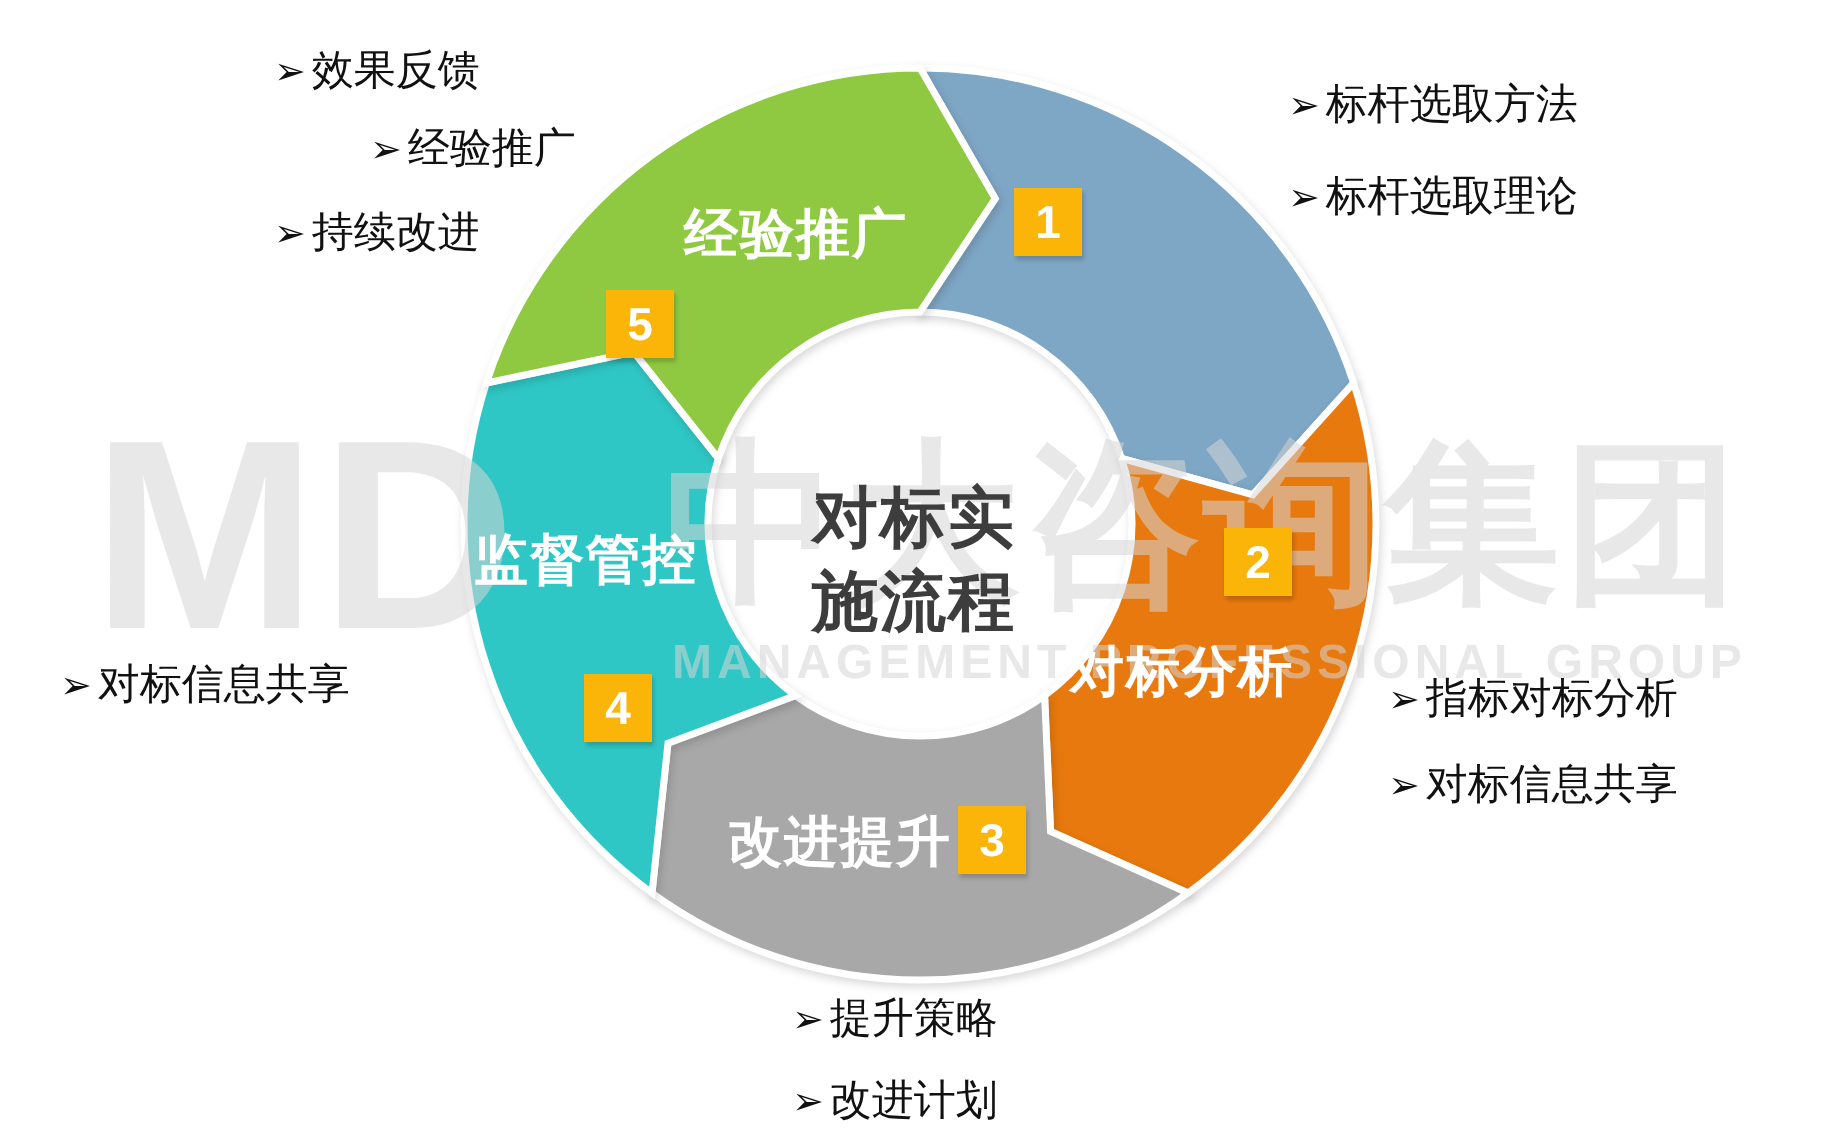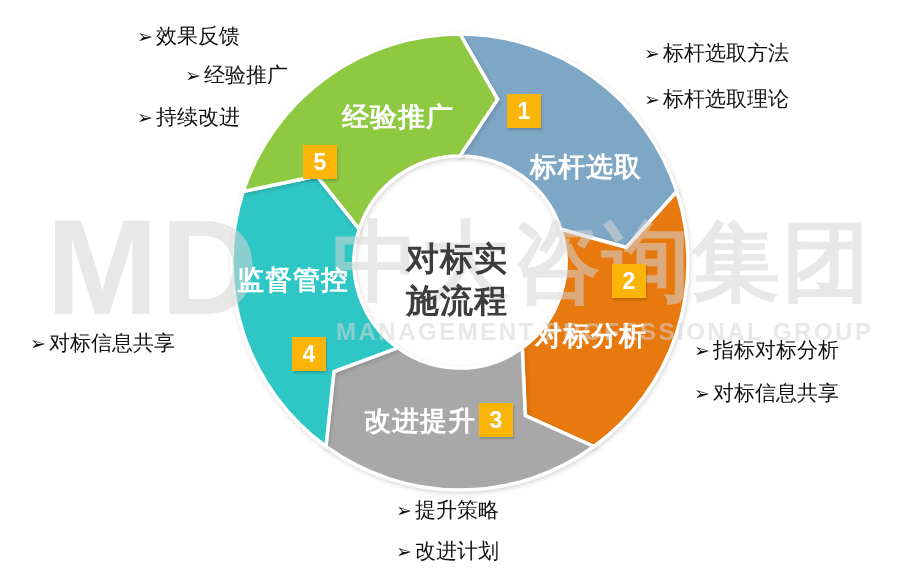--- a/index.html
+++ b/index.html
@@ -54,21 +54,20 @@
 <div class="watermark wm-cn">中大咨询集团</div>
 <div class="watermark wm-en">MANAGEMENT PROFESSIONAL GROUP</div>
 
 <div class="layer-content">
 
   <div class="center-title">
     <div>对标实</div>
     <div>施流程</div>
   </div>
 
-  <div class="seg-label" style="left:586px;top:167px;">标杆选取</div>
   <div class="seg-label" style="left:591px;top:336px;">对标分析</div>
   <div class="seg-label" style="left:420px;top:421px;">改进提升</div>
   <div class="seg-label" style="left:293px;top:280px;">监督管控</div>
   <div class="seg-label" style="left:398px;top:117px;">经验推广</div>
 
   <div class="badge" style="left: 524px; top: 111px; background: rgb(251, 180, 8);">1</div>
   <div class="badge" style="left: 629px; top: 281px; background: rgb(251, 180, 8);">2</div>
   <div class="badge" style="left: 496px; top: 420px; background: rgb(251, 180, 8);">3</div>
   <div class="badge" style="left: 309px; top: 354px; background: rgb(251, 180, 8);">4</div>
   <div class="badge" style="left: 320px; top: 162px; background: rgb(251, 180, 8);">5</div>

